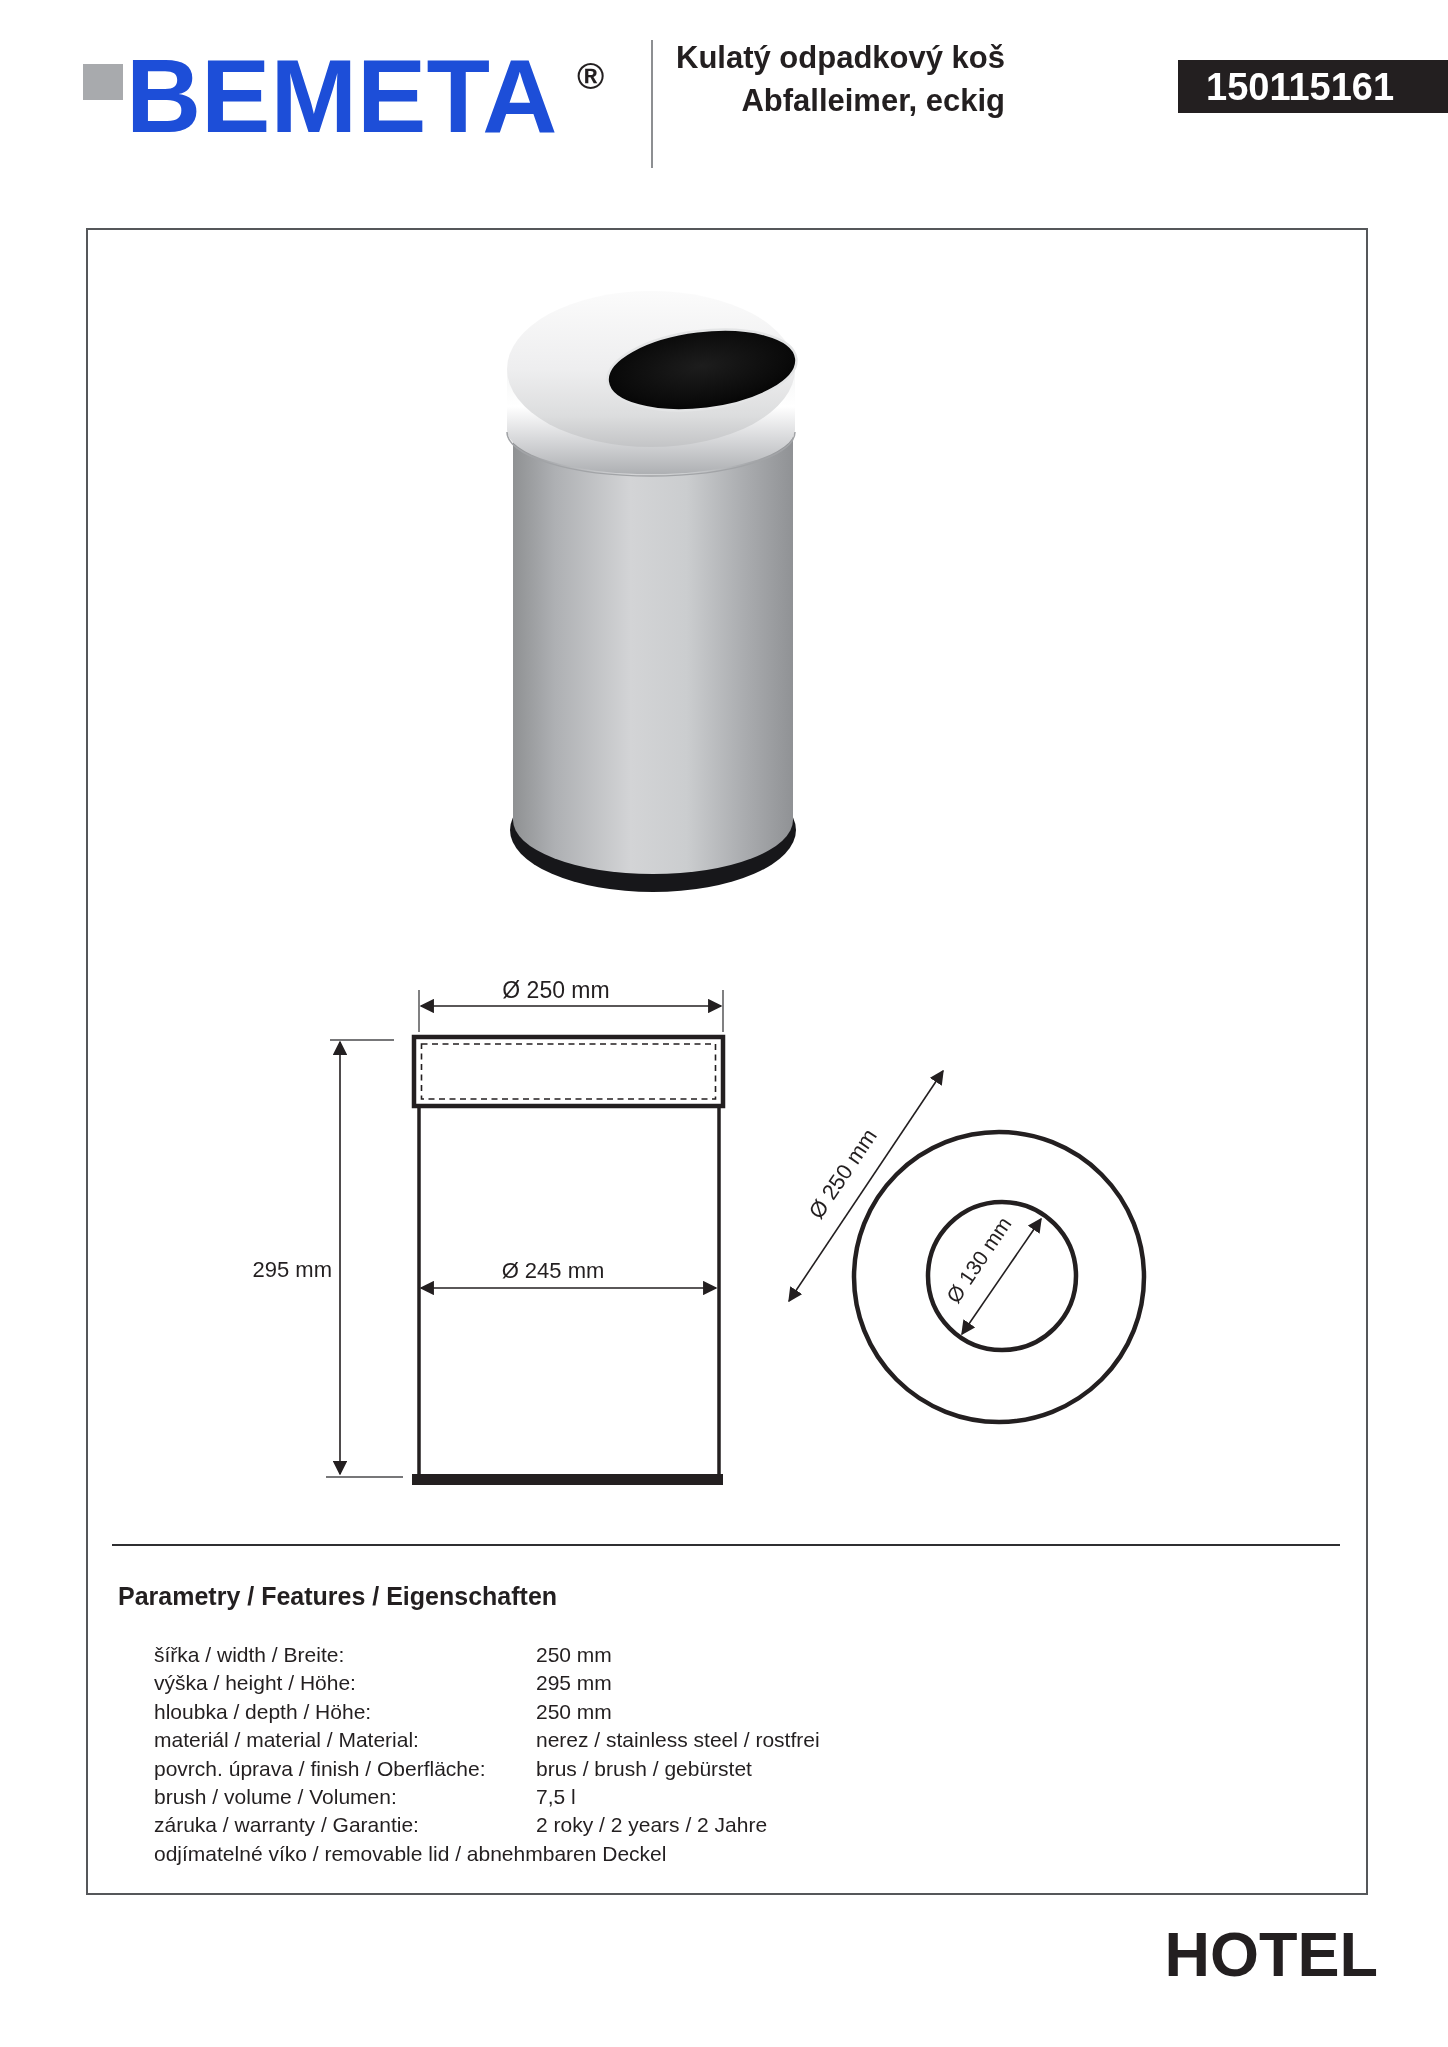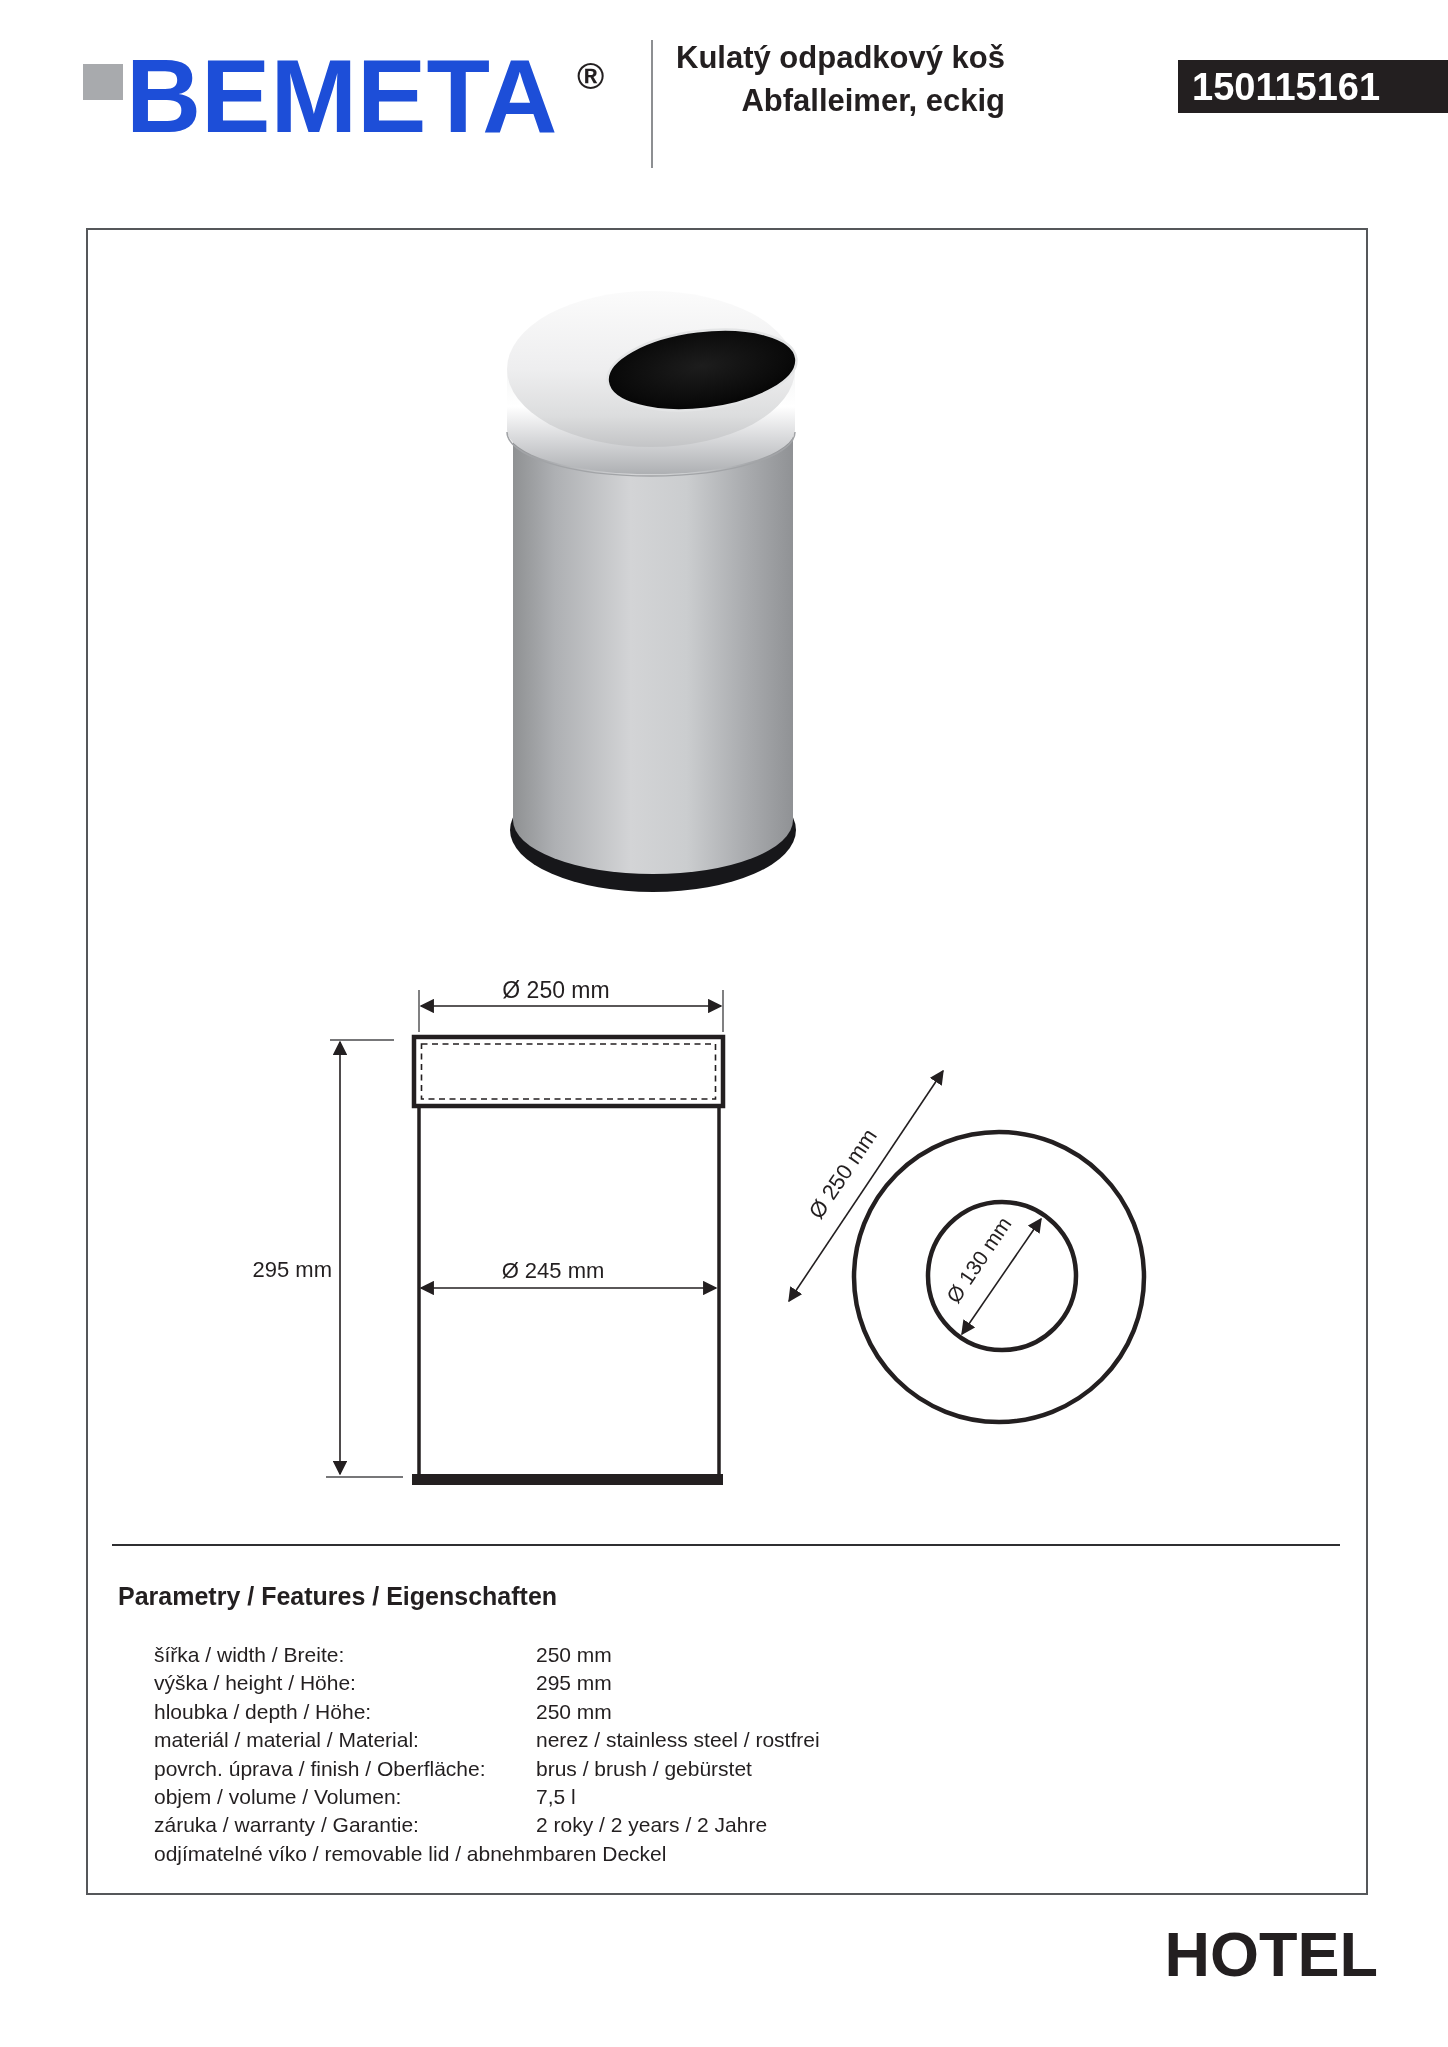--- a/index.html
+++ b/index.html
@@ -8,21 +8,21 @@
   .abs{position:absolute;}
 
   
   .logo-square{left:83px;top:64px;width:40px;height:36px;background:#a8aaad;}
   .logo-text{left:126px;top:44px;font-size:104px;line-height:104px;font-weight:bold;
              letter-spacing:0px;color:#1d4ed8;}
   .logo-reg{left:577px;top:56px;font-size:37px;font-weight:bold;}
   .header-divider{left:651px;top:40px;width:2px;height:128px;background:#8d8f92;}
   .title-block{left:676px;top:36px;font-size:31px;font-weight:bold;line-height:43px;text-align:right;}
   .code-badge{left:1178px;top:60px;width:270px;height:53px;background:#231f20;color:#ffffff;
-              font-size:38px;font-weight:bold;line-height:54px;padding-left:14px;box-sizing:border-box;}
+              font-size:38px;font-weight:bold;line-height:54px;padding-left:28px;box-sizing:border-box;}
 
   
   .content-frame{left:86px;top:228px;width:1282px;height:1667px;border:2px solid #55575a;box-sizing:border-box;}
 
   
   .section-divider{left:112px;top:1544px;width:1228px;height:2px;background:#2f2f31;}
   .params-heading{left:118px;top:1582px;font-size:25px;font-weight:bold;}
   .params-table{left:118px;top:1641px;width:1200px;font-size:21px;line-height:28.4px;margin-left:36px;}
   .param-row{position:relative;height:28.4px;white-space:nowrap;}
   .param-value{position:absolute;left:382px;top:0;}
@@ -139,21 +139,21 @@
     </div>
     <div class="param-row">
       <span>materiál / material / Material:</span>
       <span class="param-value">nerez / stainless steel / rostfrei</span>
     </div>
     <div class="param-row">
       <span>povrch. úprava / finish / Oberfläche:</span>
       <span class="param-value">brus / brush / gebürstet</span>
     </div>
     <div class="param-row">
-      <span>objem / volume / Volumen:</span>
+      <span>brush / volume / Volumen:</span>
       <span class="param-value">7,5 l</span>
     </div>
     <div class="param-row">
       <span>záruka / warranty / Garantie:</span>
       <span class="param-value">2 roky / 2 years / 2 Jahre</span>
     </div>
     <div class="param-row">
       <span>odjímatelné víko / removable lid / abnehmbaren Deckel</span>
       <span class="param-value"></span>
     </div>

